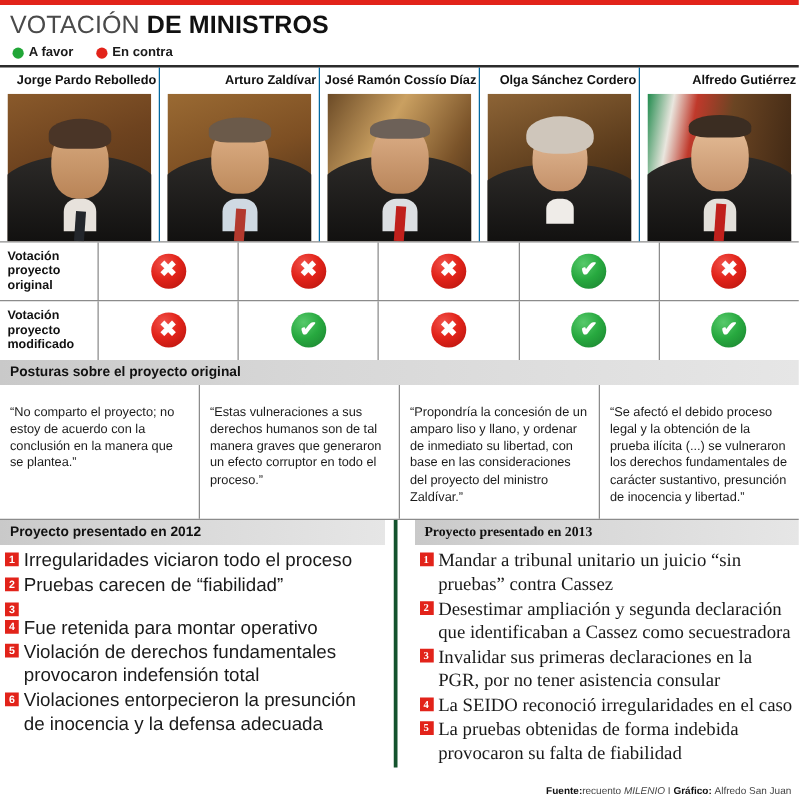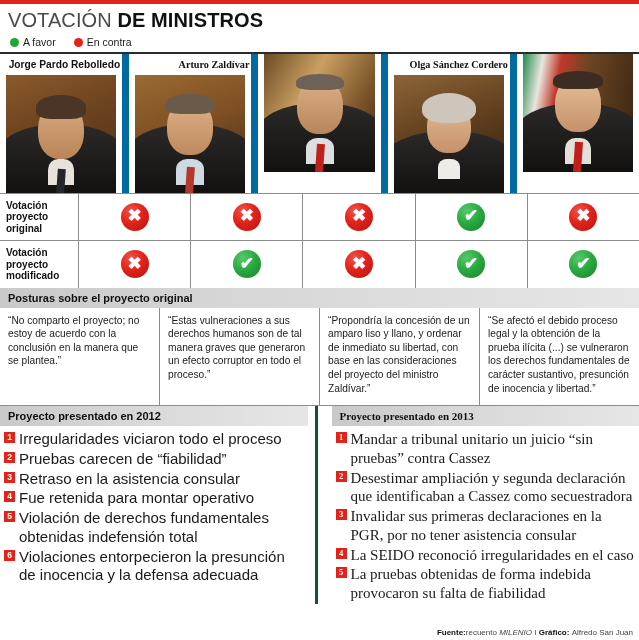--- a/index.html
+++ b/index.html
@@ -21,28 +21,28 @@
   .title { font-size: 20px; letter-spacing: .1px; line-height: 1.05; }
   .title .light { font-weight: 300; color: #4a4a4a; }
   .title .bold { font-weight: bold; color: #111; }
 
   
   .legend { display: flex; align-items: center; gap: 18px; padding: 3px 10px 4px 10px; }
   .legend-item { display: flex; align-items: center; gap: 4px; }
   .dot { width: 9px; height: 9px; border-radius: 50%; display: inline-block; }
   .dot.green { background: #21a637; }
   .dot.red { background: #e2231a; }
-  .legend-label { font-size: 10.5px; font-weight: 400; color: #1a1a1a; }
+  .legend-label { font-size: 10.5px; font-weight: 700; color: #1a1a1a; }
 
   .hr-dark { height: 1.5px; background: #2b2b2b; margin: 0; }
 
   
   .ministers { display: flex; width: 100%; }
   .mcol { flex: 1 1 0; min-width: 0; position: relative; }
-  .mcol + .mcol { border-left: 7px solid #0369a1; font-family: Liberation Serif, serif; }
+  .mcol + .mcol { border-left: 1px solid #0369a1; }
   .mname {
     text-align: right; font-size: 10.2px; font-weight: bold;
     padding: 5px 2px 5px 2px; line-height: 1.1; white-space: nowrap;
     color: #111;
   }
   .photo { height: 118px; margin: 0 6px; position: relative; overflow: hidden; }
 
   
   .ph-bg { position: absolute; inset: 0; }
   .robe {
@@ -84,21 +84,21 @@
   
   .secbar {
     background: linear-gradient(90deg, #c9c9c9 0%, #d6d6d6 35%, #e6e6e6 100%);
     font-size: 11px; font-weight: bold; color: #111;
     padding: 4px 8px; margin: 0;
   }
 
   
   .quotes { display: flex; border-top: 0; }
   .qcol {
-    flex: 1 1 0; min-width: 0; padding: 6px 8px 10px 8px;
+    flex: 1 1 0; min-width: 0; padding: 16px 8px 10px 8px;
     font-size: 10.2px; line-height: 1.33; color: #1a1a1a;
   }
   .qcol + .qcol { border-left: 1px solid #8c8c8c; }
 
   .hr-mid { height: 1px; background: #8c8c8c; }
 
   
   .panels { display: flex; }
   .panel { flex: 1 1 0; min-width: 0; }
   .panel.left { padding-right: 7px; }
@@ -166,20 +166,21 @@
         <div class="ph-bg" style="background:linear-gradient(160deg,#9a6a33 0%,#7d4f23 45%,#3d2614 100%);"></div>
         <div class="robe"></div>
         <div class="head" style="width:46px;height:56px;top:24px;background:linear-gradient(180deg,#e0b289 0%,#bd8a5c 100%);"></div>
         <div class="hair" style="width:50px;height:20px;top:19px;background:#6b5a4a;"></div>
         <div class="shirt" style="width:28px;height:26px;bottom:8px;background:#cfd9e2;"></div>
         <div class="tie" style="height:26px;bottom:0;background:#b3392e;"></div>
       </div>
     </div>
 
     <div class="mcol">
+      <div class="mname">José Ramón Cossío Díaz</div>
       <div class="photo">
         <div class="ph-bg" style="background:linear-gradient(120deg,#6b4a26 0%,#caa061 35%,#7a5329 70%,#3a2412 100%);"></div>
         <div class="robe"></div>
         <div class="head" style="width:46px;height:56px;top:24px;background:linear-gradient(180deg,#ddb089 0%,#b9855a 100%);"></div>
         <div class="hair" style="width:48px;height:16px;top:20px;background:#6d6158;"></div>
         <div class="shirt" style="width:28px;height:26px;bottom:8px;background:#dcdfe2;"></div>
         <div class="tie" style="height:28px;bottom:0;background:#c0201c;"></div>
       </div>
     </div>
 
@@ -188,20 +189,21 @@
       <div class="photo">
         <div class="ph-bg" style="background:linear-gradient(160deg,#8d6436 0%,#5c3c1c 50%,#2b1b0e 100%);"></div>
         <div class="robe" style="width:120%;height:52%;"></div>
         <div class="head" style="width:44px;height:52px;top:26px;background:linear-gradient(180deg,#e4bd98 0%,#c4916a 100%);"></div>
         <div class="hair" style="width:54px;height:30px;top:18px;background:#cfc6bb;border-radius:50% 50% 40% 40%;"></div>
         <div class="shirt" style="width:22px;height:20px;bottom:14px;background:#efece8;"></div>
       </div>
     </div>
 
     <div class="mcol">
+      <div class="mname">Alfredo Gutiérrez</div>
       <div class="photo">
         <div class="ph-bg" style="background:linear-gradient(100deg,#1f8a4c 0%,#e9e6de 16%,#c0392b 30%,#6b4523 52%,#3a2412 100%);"></div>
         <div class="robe"></div>
         <div class="head" style="width:46px;height:56px;top:22px;background:linear-gradient(180deg,#e7c09a 0%,#c4916a 100%);"></div>
         <div class="hair" style="width:50px;height:18px;top:17px;background:#3b2d22;"></div>
         <div class="shirt" style="width:26px;height:26px;bottom:8px;background:#e3e0da;"></div>
         <div class="tie" style="height:30px;bottom:0;background:#c0201c;"></div>
       </div>
     </div>
 
@@ -287,29 +289,28 @@
         <div class="pitem">
           <span class="num">1</span>
           <span class="ptext">Irregularidades viciaron todo el proceso</span>
         </div>
         <div class="pitem">
           <span class="num">2</span>
           <span class="ptext">Pruebas carecen de “fiabilidad”</span>
         </div>
         <div class="pitem">
           <span class="num">3</span>
-          <span class="ptext">Retraso en la asistencia consular</span>
         </div>
         <div class="pitem">
           <span class="num">4</span>
           <span class="ptext">Fue retenida para montar operativo</span>
         </div>
         <div class="pitem">
           <span class="num">5</span>
-          <span class="ptext">Violación de derechos fundamentales obtenidas indefensión total</span>
+          <span class="ptext">Violación de derechos fundamentales provocaron indefensión total</span>
         </div>
         <div class="pitem">
           <span class="num">6</span>
           <span class="ptext">Violaciones entorpecieron la presunción de inocencia y la defensa adecuada</span>
         </div>
       </div>
     </div>
 
     <div class="panel right">
       <div class="secbar">Proyecto presentado en 2013</div>

